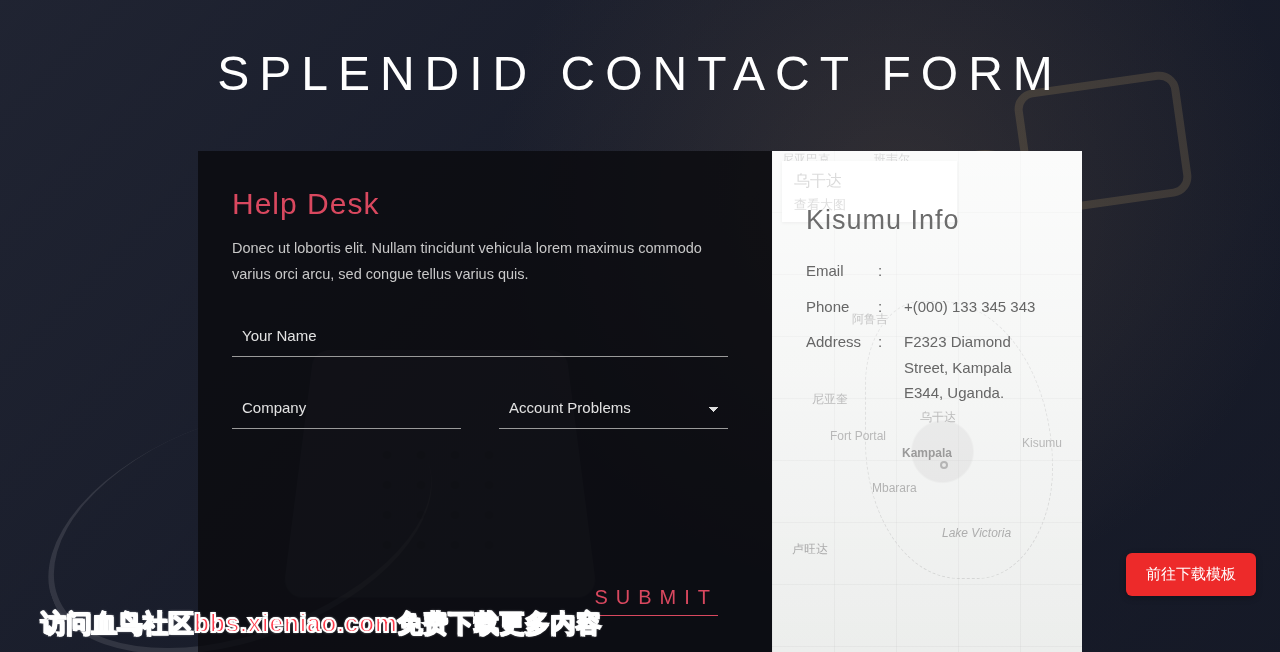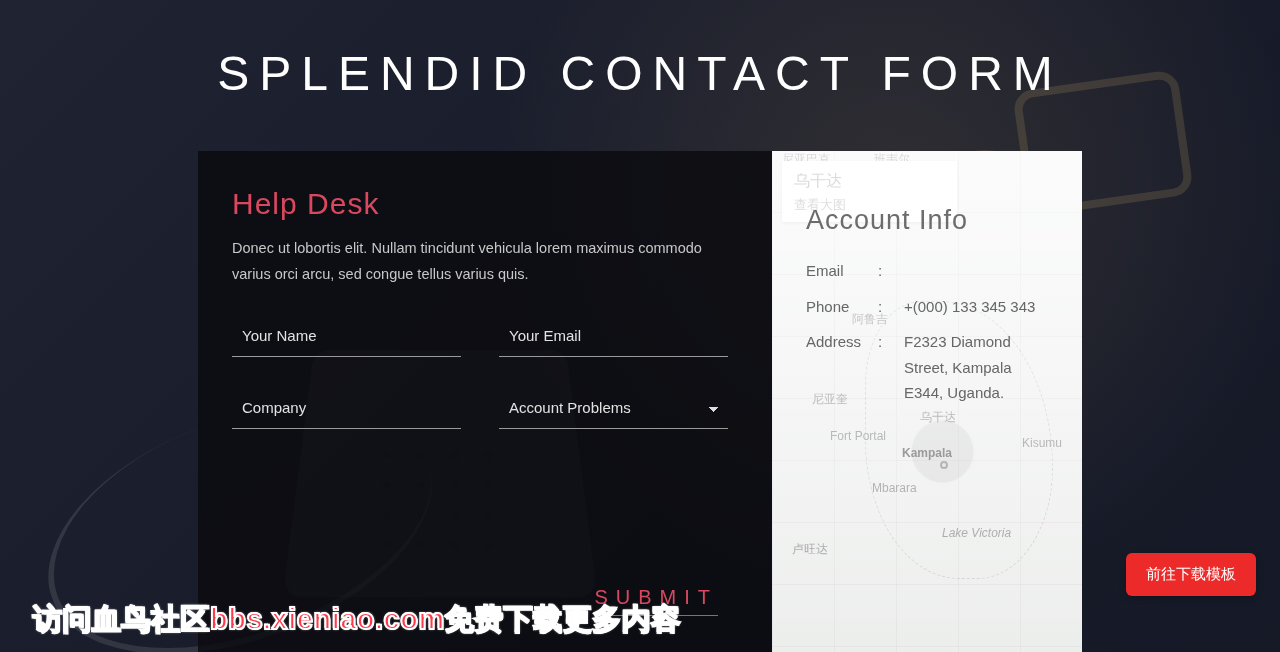--- a/index.html
+++ b/index.html
@@ -133,22 +133,22 @@
   .info-row .v{ flex:1; }
 
   .download-btn{
     position:absolute; right:24px; bottom:56px;
     background:#ed2a2a; color:#fff; font-size:15px; border:none; border-radius:6px;
     padding:12px 20px; cursor:pointer; font-family:inherit;
     box-shadow:0 2px 6px rgba(0,0,0,0.25);
   }
 
   .watermark{
-    position:absolute; left:33px; bottom:12px;
-    font-size:29px; font-weight:700; letter-spacing:0.5px;
+    position:absolute; left:41px; bottom:12px;
+    font-size:25px; font-weight:700; letter-spacing:0.5px;
     color:#ff3b4b;
     -webkit-text-stroke:1.8px #fff;
     text-shadow:0 0 3px #fff, 1px 1px 0 #fff, -1px -1px 0 #fff;
     font-family:"Microsoft YaHei", sans-serif;
   }
 
   
   .desk-phone{
     position:absolute; left:300px; top:330px; width:280px; height:260px; opacity:0.10;
     pointer-events:none;
@@ -178,23 +178,20 @@
 
 <div class="card">
 
   <div class="left">
     <h2>Help Desk</h2>
     <p class="desc">Donec ut lobortis elit. Nullam tincidunt vehicula lorem maximus commodo varius orci arcu, sed congue tellus varius quis.</p>
 
     <div class="row">
       <div class="field">
         <input type="text" placeholder="Your Name" style="">
-      </div>
-      <div class="field">
-        <input type="text" placeholder="Your Email" style="">
       </div>
     </div>
 
     <div class="row">
       <div class="field">
         <input type="text" placeholder="Company" style="">
       </div>
       <div class="field">
         <select>
           <option>Account Problems</option>
@@ -221,21 +218,21 @@
       <span class="map-label ml11">乌干达</span>
       <span class="kampala-dot"></span>
     </div>
 
     <div class="map-infobox">
       <div class="t">乌干达</div>
       <div class="s">查看大图</div>
     </div>
 
     <div class="right-overlay">
-      <h3>Account Info</h3>
+      <h3>Kisumu Info</h3>
 
       <div class="info-row">
         <span class="k">Email</span>
         <span class="c">:</span>
       </div>
       <div class="info-row">
         <span class="k">Phone</span>
         <span class="c">:</span>
         <span class="v">+(000) 133 345 343</span>
       </div>

